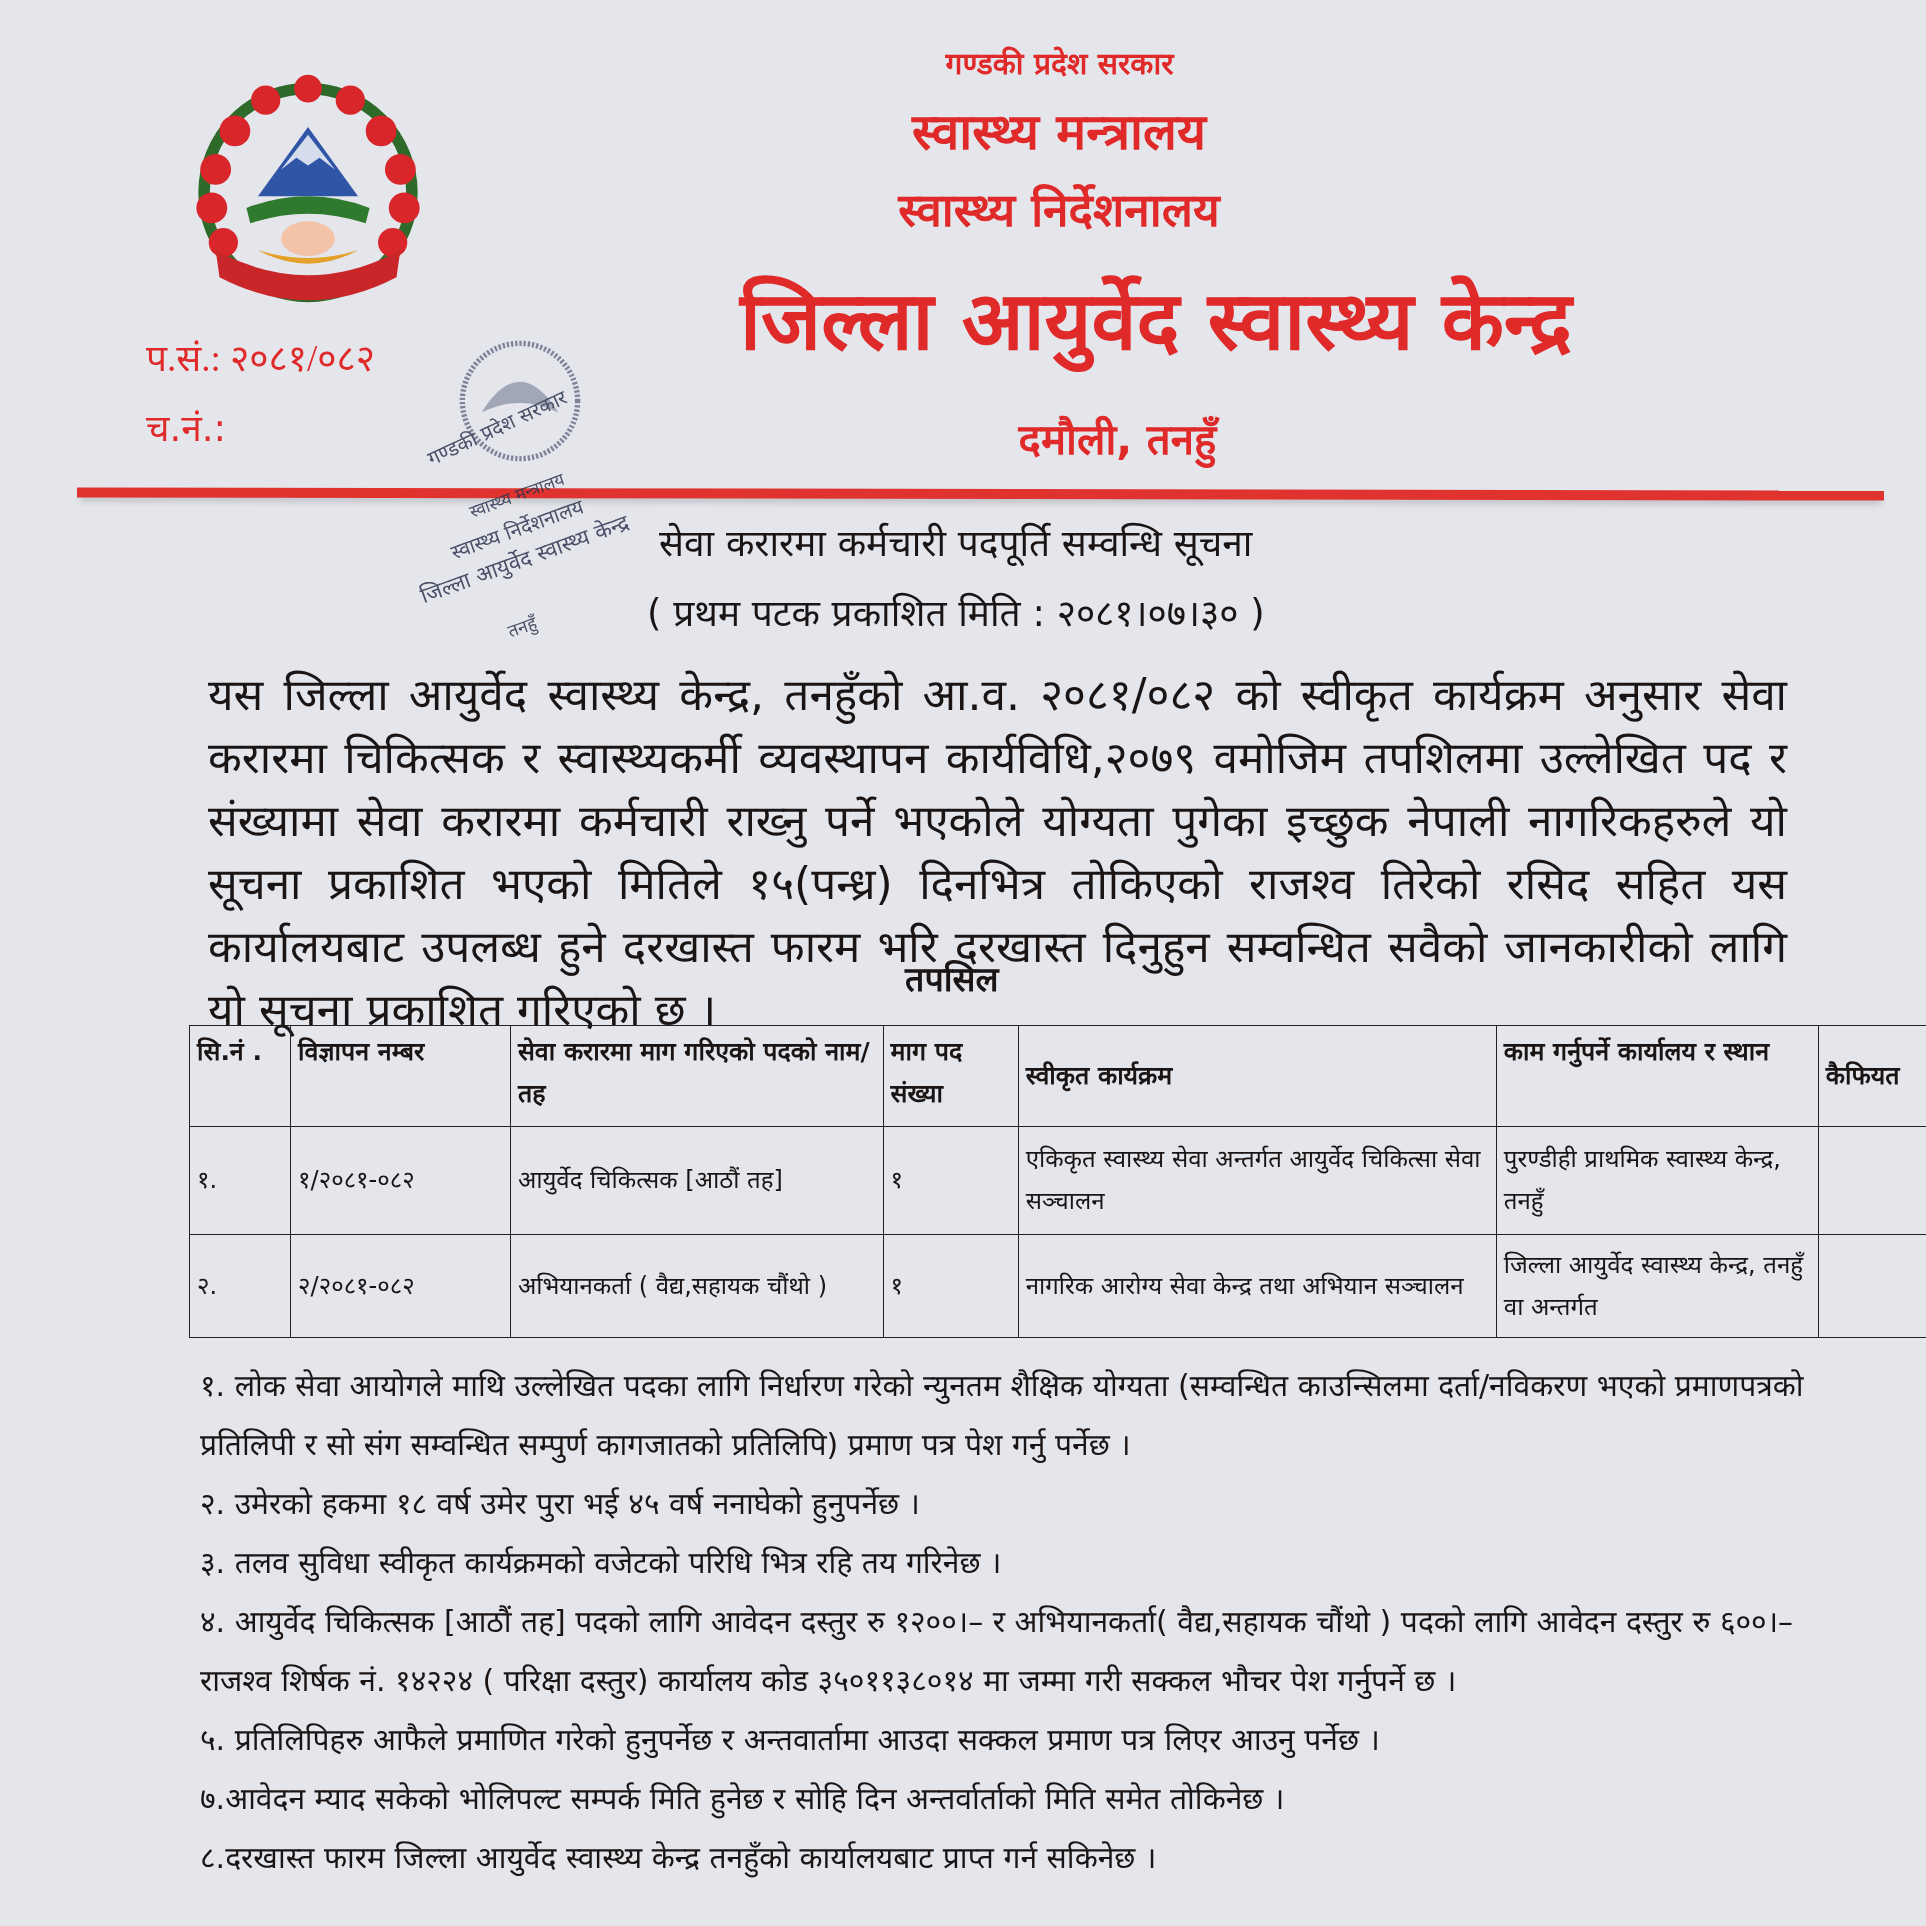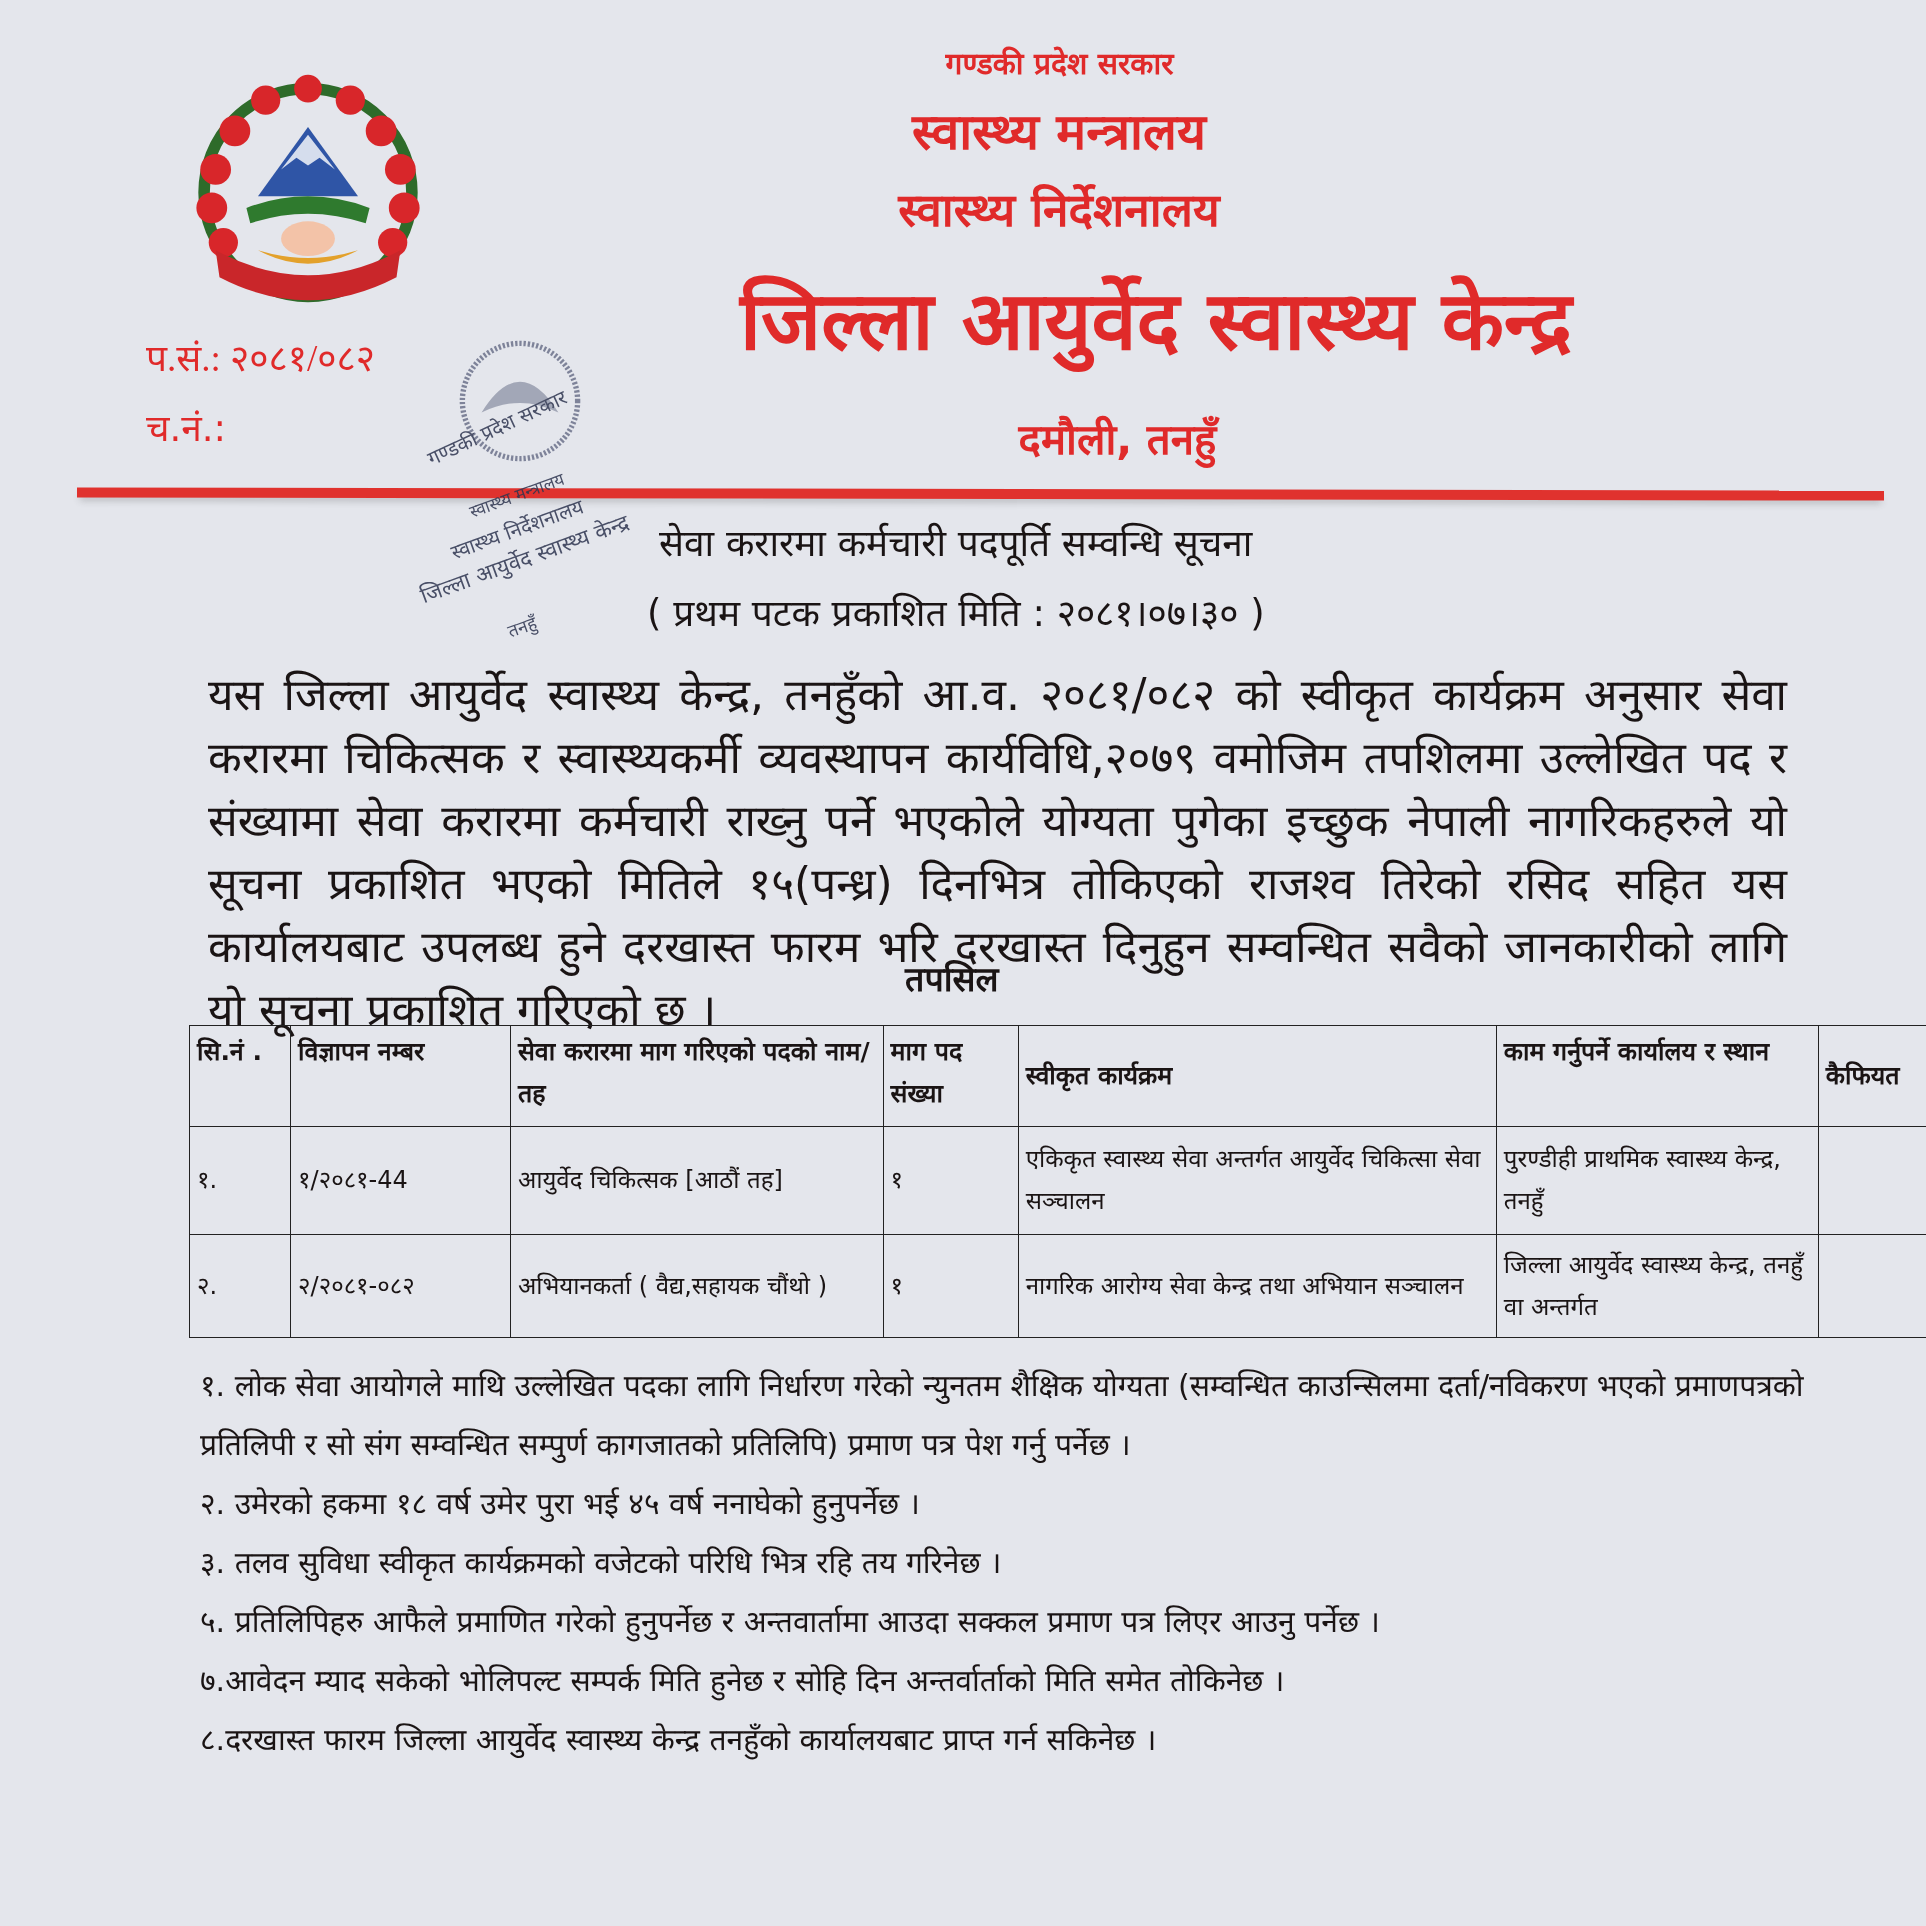--- a/index.html
+++ b/index.html
@@ -121,21 +121,21 @@
       <th>सेवा करारमा माग गरिएको पदको नाम/तह</th>
       <th>माग पद संख्या</th>
       <th style="vertical-align:middle">स्वीकृत कार्यक्रम</th>
       <th>काम गर्नुपर्ने कार्यालय र स्थान</th>
       <th style="vertical-align:middle">कैफियत</th>
     </tr>
   </thead>
   <tbody>
     <tr class="row1">
       <td>१.</td>
-      <td>१/२०८१-44</td>
+      <td>१/२०८१-०८२</td>
       <td>आयुर्वेद चिकित्सक [आठौं तह]</td>
       <td>१</td>
       <td>एकिकृत स्वास्थ्य सेवा अन्तर्गत आयुर्वेद चिकित्सा सेवा सञ्चालन</td>
       <td>पुरण्डीही प्राथमिक स्वास्थ्य केन्द्र, तनहुँ</td>
       <td></td>
     </tr>
     <tr class="row2">
       <td>२.</td>
       <td>२/२०८१-०८२</td>
       <td>अभियानकर्ता ( वैद्य,सहायक चौंथो )</td>
@@ -144,18 +144,19 @@
       <td>जिल्ला आयुर्वेद स्वास्थ्य केन्द्र, तनहुँ वा अन्तर्गत</td>
       <td></td>
     </tr>
   </tbody>
 </table>
 
 <div id="conditions" class="abs">
   <p class="c">१. लोक सेवा आयोगले माथि उल्लेखित पदका लागि निर्धारण गरेको न्युनतम शैक्षिक योग्यता (सम्वन्धित काउन्सिलमा दर्ता/नविकरण भएको प्रमाणपत्रको प्रतिलिपी र सो संग सम्वन्धित सम्पुर्ण कागजातको प्रतिलिपि) प्रमाण पत्र पेश गर्नु पर्नेछ ।</p>
   <p class="c">२. उमेरको हकमा १८ वर्ष उमेर पुरा भई ४५ वर्ष ननाघेको हुनुपर्नेछ ।</p>
   <p class="c">३. तलव सुविधा स्वीकृत कार्यक्रमको वजेटको परिधि भित्र रहि तय गरिनेछ ।</p>
+  <p class="c">४. आयुर्वेद चिकित्सक [आठौं तह] पदको लागि आवेदन दस्तुर रु १२००।– र अभियानकर्ता( वैद्य,सहायक चौंथो ) पदको लागि आवेदन दस्तुर रु ६००।– राजश्व शिर्षक नं. १४२२४ ( परिक्षा दस्तुर) कार्यालय कोड ३५०११३८०१४ मा जम्मा गरी सक्कल भौचर पेश गर्नुपर्ने छ ।</p>
   <p class="c">५. प्रतिलिपिहरु आफैले प्रमाणित गरेको हुनुपर्नेछ र अन्तवार्तामा आउदा सक्कल प्रमाण पत्र लिएर आउनु पर्नेछ ।</p>
   <p class="c">७.आवेदन म्याद सकेको भोलिपल्ट सम्पर्क मिति हुनेछ र सोहि दिन अन्तर्वार्ताको मिति समेत तोकिनेछ ।</p>
   <p class="c">८.दरखास्त फारम जिल्ला आयुर्वेद स्वास्थ्य केन्द्र तनहुँको कार्यालयबाट प्राप्त गर्न सकिनेछ ।</p>
 
 </div>
 
 
 </body></html>

